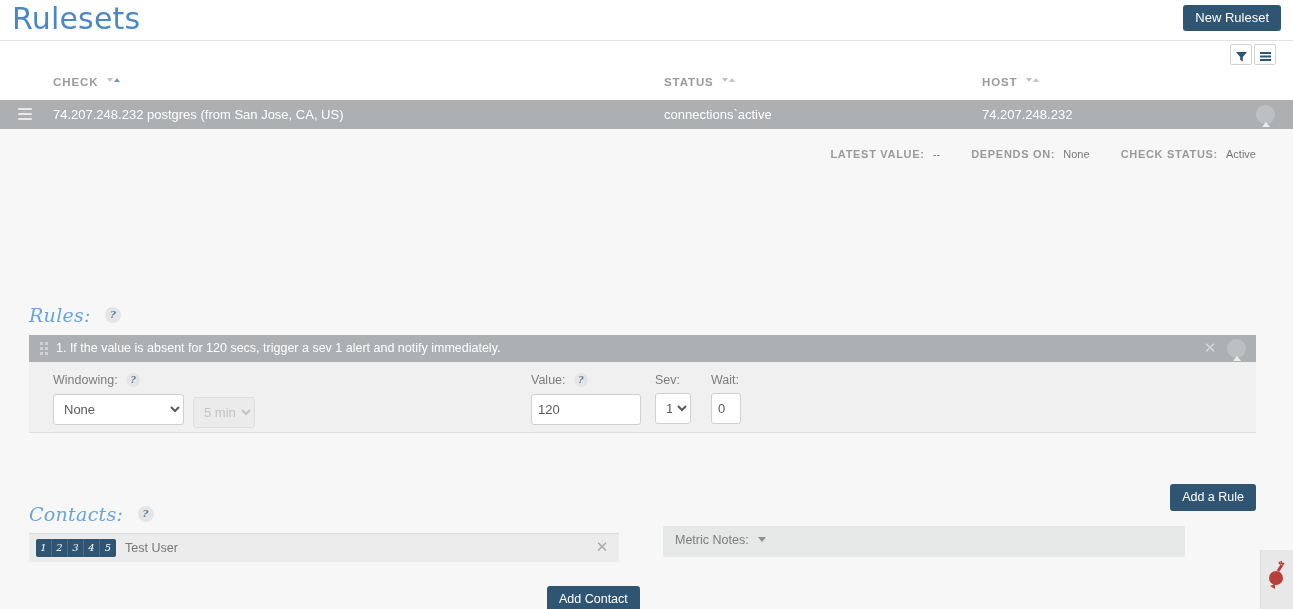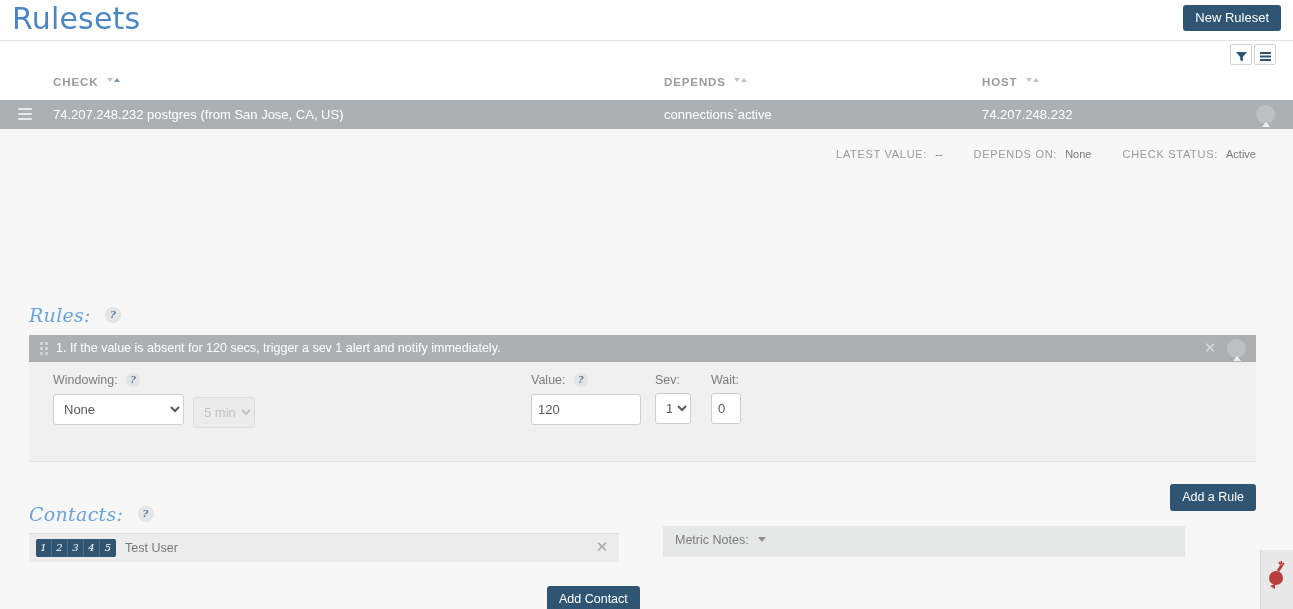--- a/index.html
+++ b/index.html
@@ -124,21 +124,21 @@
     background: #f7f7f7;
     border-bottom: 1px solid #e4e4e4;
     height: 524px;
   }
 
   .meta-row {
     position: absolute; right: 37px; top: 19px;
     font-size: 11px; color: #8d8d8d; white-space: nowrap;
   }
   .meta-row .lbl {
-    font-weight: normal; letter-spacing: .7px; color: #9a9a9a;
+    font-weight: bold; letter-spacing: .7px; color: #9a9a9a;
   }
   .meta-row .val { color: #777; margin-left: 5px; }
   .meta-row .grp { margin-left: 28px; }
   .meta-row .grp:first-child { margin-left: 0; }
 
   
   .sec-title {
     position: absolute;
     font-family: "DejaVu Serif", serif;
     font-style: italic;
@@ -199,21 +199,21 @@
   .rule-collapse .tri {
     width: 0; height: 0; margin: 7px auto 0;
     border-left: 4px solid transparent;
     border-right: 4px solid transparent;
     border-bottom: 5px solid #eceded;
   }
 
   .rule-body {
     position: absolute;
     left: 29px; top: 233px;
-    width: 1227px; height: 100px;
+    width: 1227px; height: 71px;
     background: #f0f0f0;
     border-bottom: 1px solid #e0e0e0;
   }
   .fld { position: absolute; }
   .fld-label {
     font-size: 12.5px; color: #7d7d7d;
     margin-bottom: 6px; display: block; white-space: nowrap;
   }
   select.ctl, input.ctl {
     font-family: "Liberation Sans", sans-serif;
@@ -360,21 +360,21 @@
     <div class="col-head col-head-check">
       <span>CHECK</span>
       <span class="sorters">
         <svg width="13" height="9" viewBox="0 0 13 9" aria-hidden="true">
           <polygon points="0,2 6,2 3,6" fill="#c3c3c3"></polygon>
           <polygon points="7,6 13,6 10,2" fill="#7b93a8"></polygon>
         </svg>
       </span>
     </div>
     <div class="col-head col-head-metric">
-      <span>DEPENDS</span>
+      <span>STATUS</span>
       <span class="sorters">
         <svg width="13" height="9" viewBox="0 0 13 9" aria-hidden="true">
           <polygon points="0,2 6,2 3,6" fill="#c3c3c3"></polygon>
           <polygon points="7,6 13,6 10,2" fill="#c3c3c3"></polygon>
         </svg>
       </span>
     </div>
     <div class="col-head col-head-host">
       <span>HOST</span>
       <span class="sorters">

